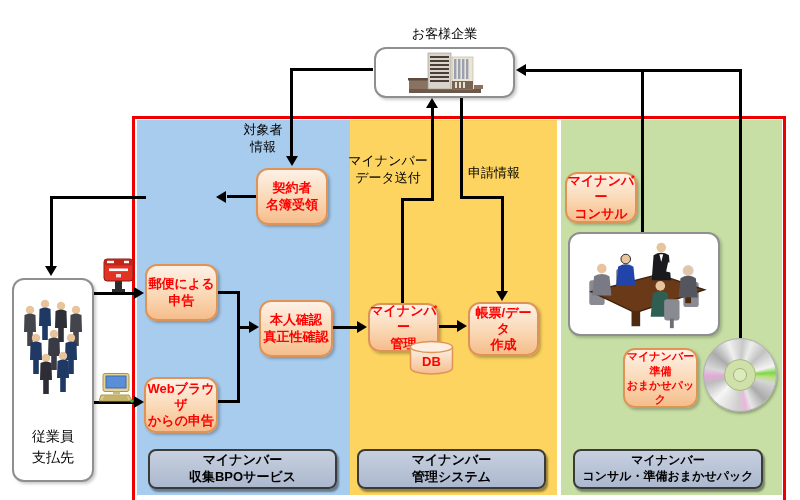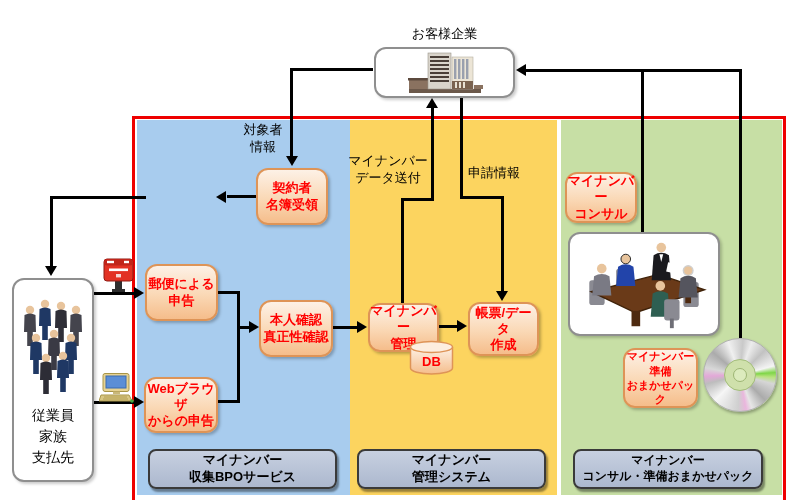--- a/index.html
+++ b/index.html
@@ -106,21 +106,20 @@
       <use href="#prs" style="color:#2f2f38" transform="translate(40,12)"></use>
       <use href="#prs" style="color:#44444d" transform="translate(55,16)"></use>
       <use href="#prs" style="color:#1f3864" transform="translate(15,44)"></use>
       <use href="#prs" style="color:#3a3a44" transform="translate(33,40)"></use>
       <use href="#prs" style="color:#1f3864" transform="translate(50,44)"></use>
       <use href="#prs" style="color:#2d2d36" transform="translate(25,64)"></use>
       <use href="#prs" style="color:#1f3864" transform="translate(42,62)"></use>
     </svg>
     <div class="stake-text">
       <div>従業員</div>
-      <div>家族</div>
       <div>支払先</div>
     </div>
   </div>
 
   <div class="wnode" style="left:568px;top:212px;width:152px;height:104px;">
     <svg style="position:absolute;left:2px;top:2px;" width="144" height="96" viewBox="0 0 150 100">
       <rect x="18" y="46" width="16" height="26" rx="3" fill="#8a8a92"></rect>
       <rect x="116" y="48" width="16" height="26" rx="3" fill="#8a8a92"></rect>
       <rect x="46" y="34" width="14" height="20" rx="3" fill="#8a8a92"></rect>
       <polygon points="20,58 90,40 138,56 66,80" fill="#6a3a18" stroke="#3f2209" stroke-width="1.5"></polygon>

